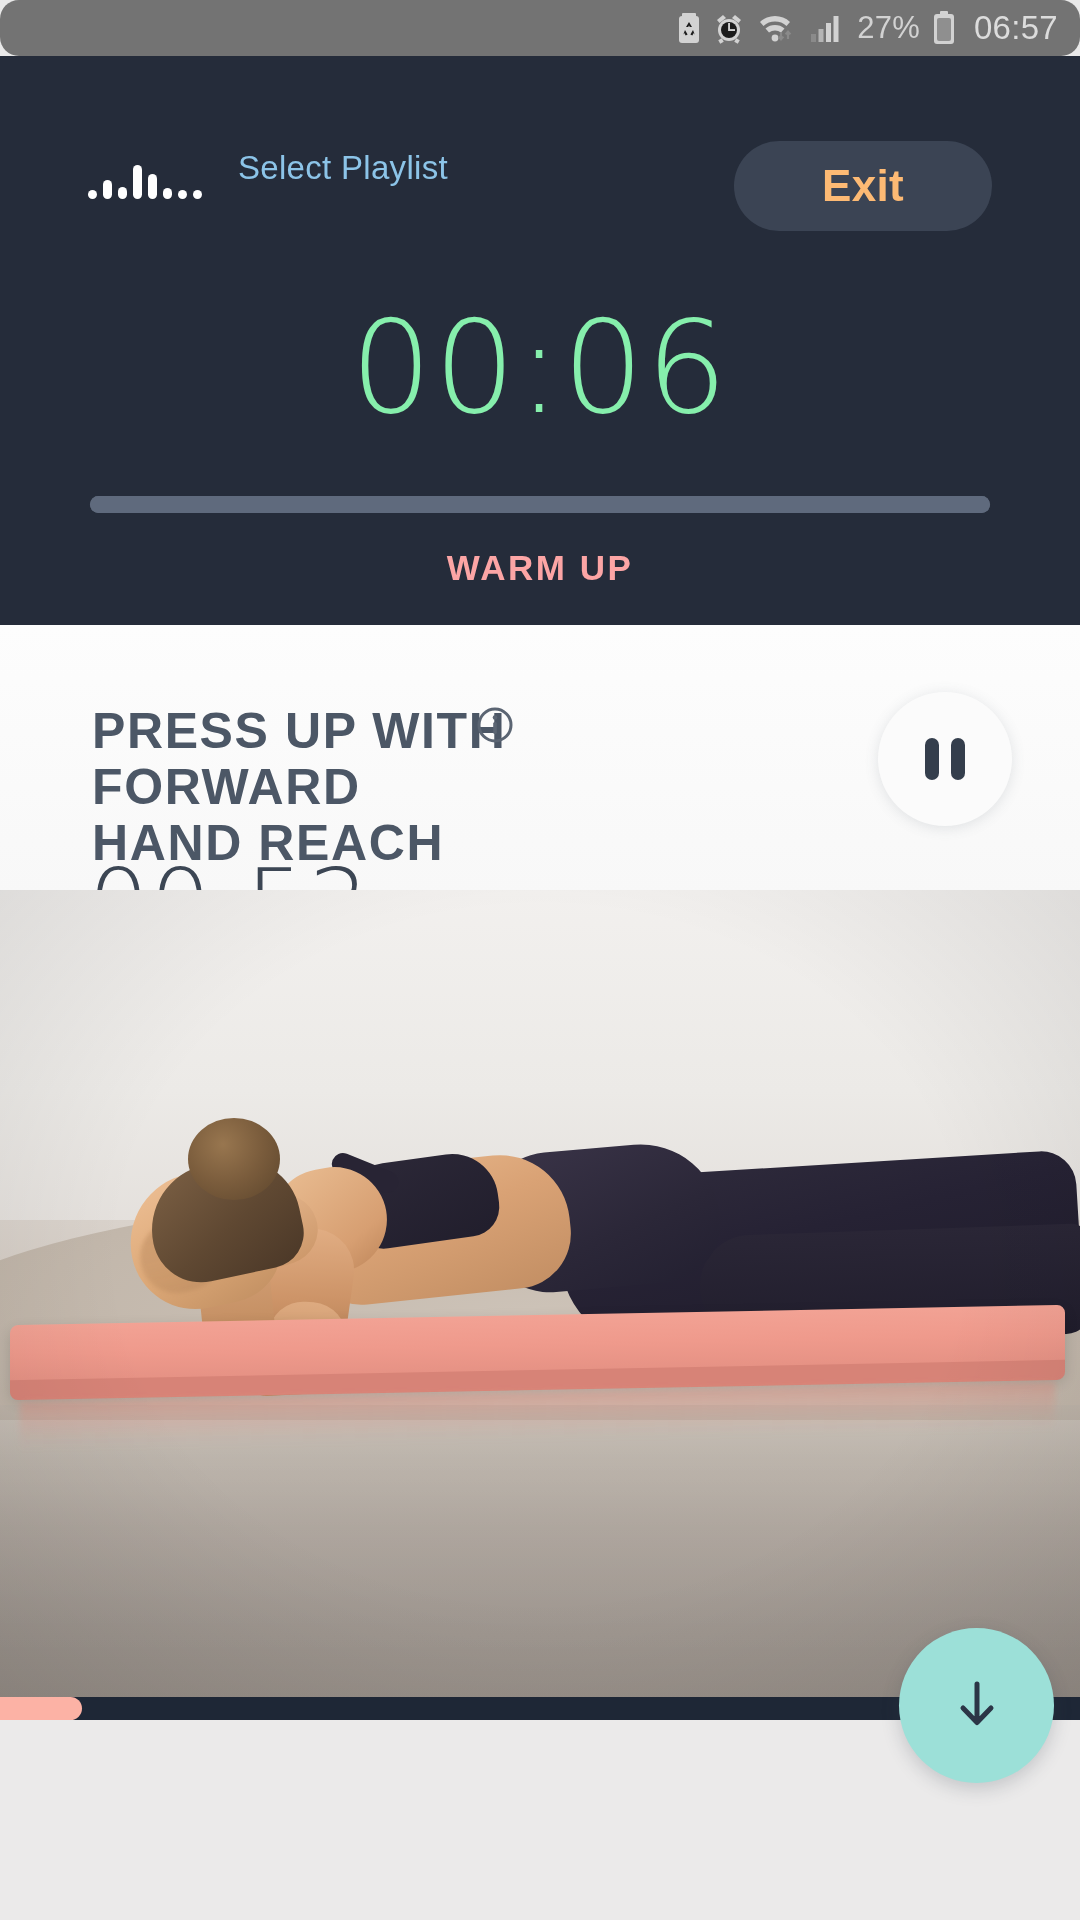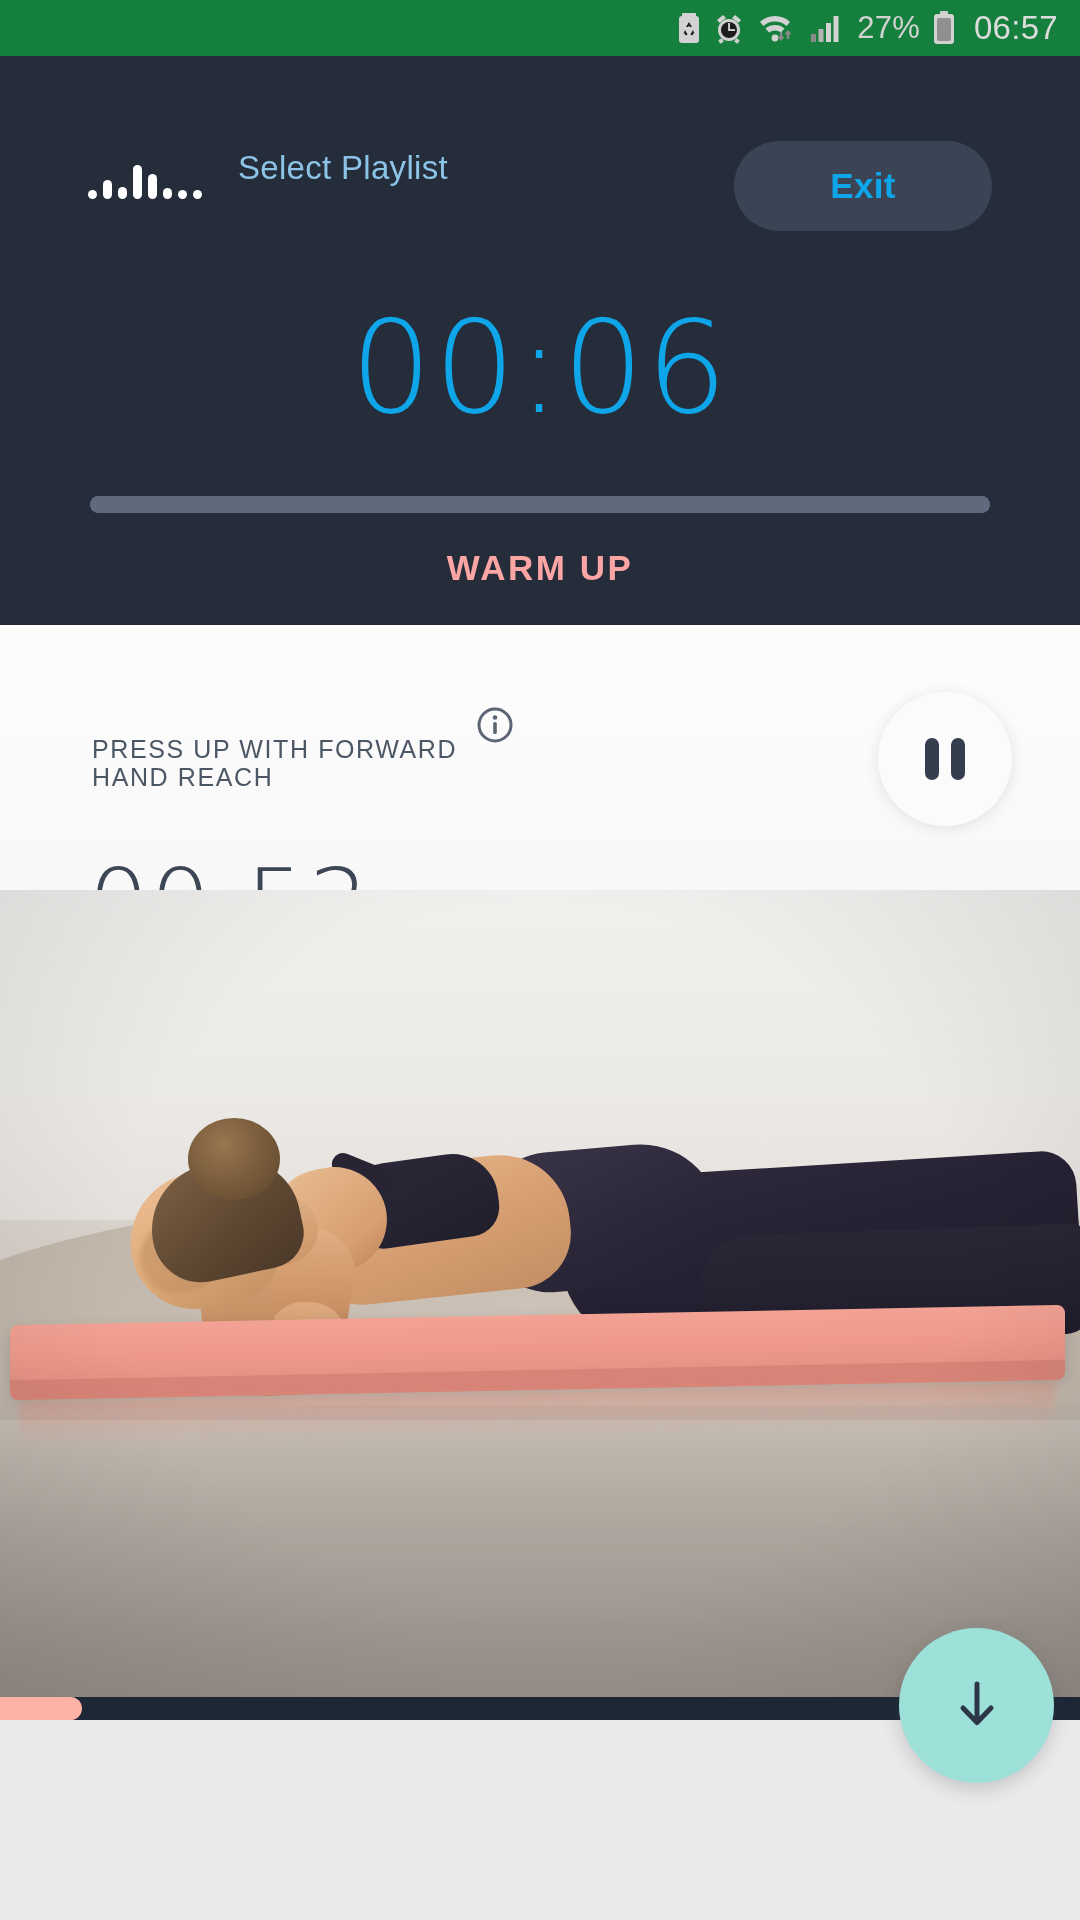--- a/index.html
+++ b/index.html
@@ -7,22 +7,22 @@
     width:1080px; height:1920px;
     background:#0c0c0c;
     font-family:"Liberation Sans", sans-serif;
     overflow:hidden;
   }
   .phone { position:relative; width:1080px; height:1920px; overflow:hidden; background:#e9e9e9; }
 
   
   .statusbar {
     position:absolute; top:0; left:0; width:1080px; height:56px;
-    background:#15803d; display:flex; align-items:center;
-    justify-content:flex-end; padding-right:22px; gap:13px;
+    background:#737373; display:flex; align-items:center;
+    justify-content:flex-end; padding-right:22px; gap:13px;border-radius:19px;
   }
   .sb-icon { display:flex; align-items:center; justify-content:center; }
   .sb-text { color:#d2d2d2; font-size:31px; letter-spacing:.2px; font-family:"Liberation Sans", sans-serif; }
   .sb-time { color:#dcdcdc; font-size:33px; letter-spacing:.3px; margin-left:6px; }
 
   
   .header {
     position:absolute; top:56px; left:0; width:1080px; height:569px;
     background:#252c3a;
   }
@@ -37,25 +37,25 @@
     color:#8cc4e8; font-size:33px; font-weight:400; letter-spacing:.3px;
     white-space:nowrap;
   }
   .exit-btn {
     position:absolute; right:88px; top:0px;
     width:258px; height:90px; border-radius:45px;
     background:#3b4454; border:none;
     display:flex; align-items:center; justify-content:center;
     cursor:pointer;
   }
-  .exit-btn span { color:#0ea5e9; font-size:35px; font-weight:bold; letter-spacing:.3px; }
+  .exit-btn span { color:#fdba74; font-size:44px; font-weight:bold; letter-spacing:.3px; }
 
   .main-timer {
     position:absolute; top:248px; left:0; width:1080px;
-    text-align:center; color:#0ea5e9;
+    text-align:center; color:#86efac;
     font-size:128px; font-weight:300; letter-spacing:2px;
     font-family:"DejaVu Sans", sans-serif;
     line-height:1;
   }
   .progress-track {
     position:absolute; top:440px; left:90px;
     width:900px; height:17px; border-radius:9px;
     background:#5f6a7d;
   }
   .progress-fill { height:100%; border-radius:9px; background:#5f6a7d; }
@@ -66,22 +66,22 @@
   }
 
   
   .content {
     position:absolute; top:625px; left:0; width:1080px; height:1295px;
     background:linear-gradient(180deg,#fdfdfd 0%,#f7f7f7 25%,#eeeeee 100%);
     overflow:hidden;
   }
   .ex-title {
     position:absolute; top:78px; left:92px; width:420px;
-    color:#4c5766; font-size:25px; font-weight:normal;
-    letter-spacing:1.6px; line-height:1.12; text-transform:uppercase;margin-top:32px;
+    color:#4c5766; font-size:50px; font-weight:bold;
+    letter-spacing:1.6px; line-height:1.12; text-transform:uppercase;
   }
   .info-icon {
     position:absolute; top:80px; left:475px;
     width:40px; height:40px; cursor:pointer;
   }
   .ex-timer {
     position:absolute; top:232px; left:88px;
     color:#3c4654; font-size:96px; font-weight:300; letter-spacing:1px;
     font-family:"DejaVu Sans", sans-serif; line-height:1;
   }

